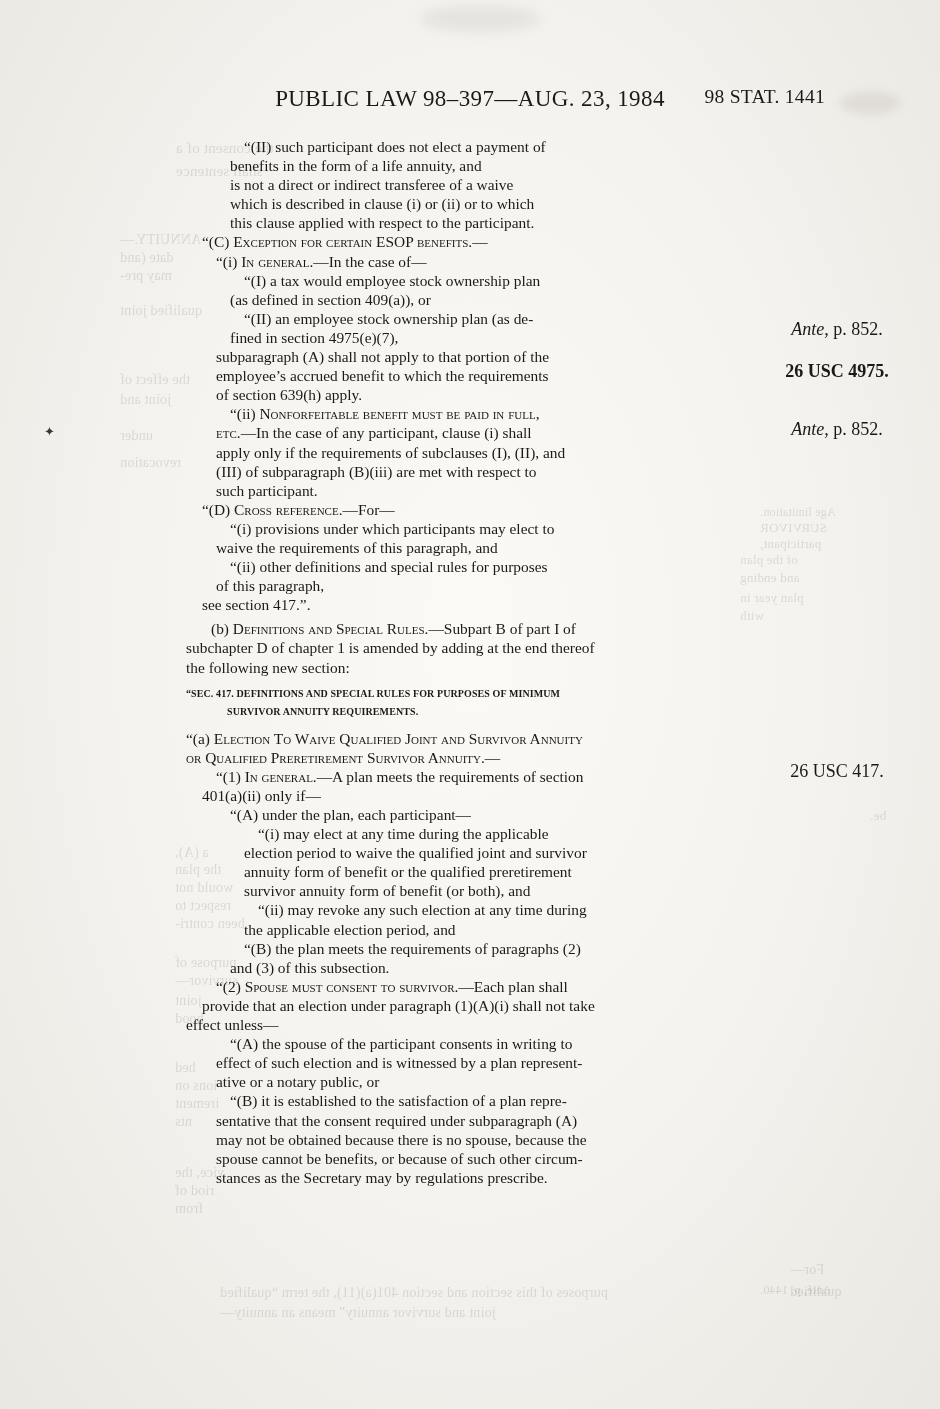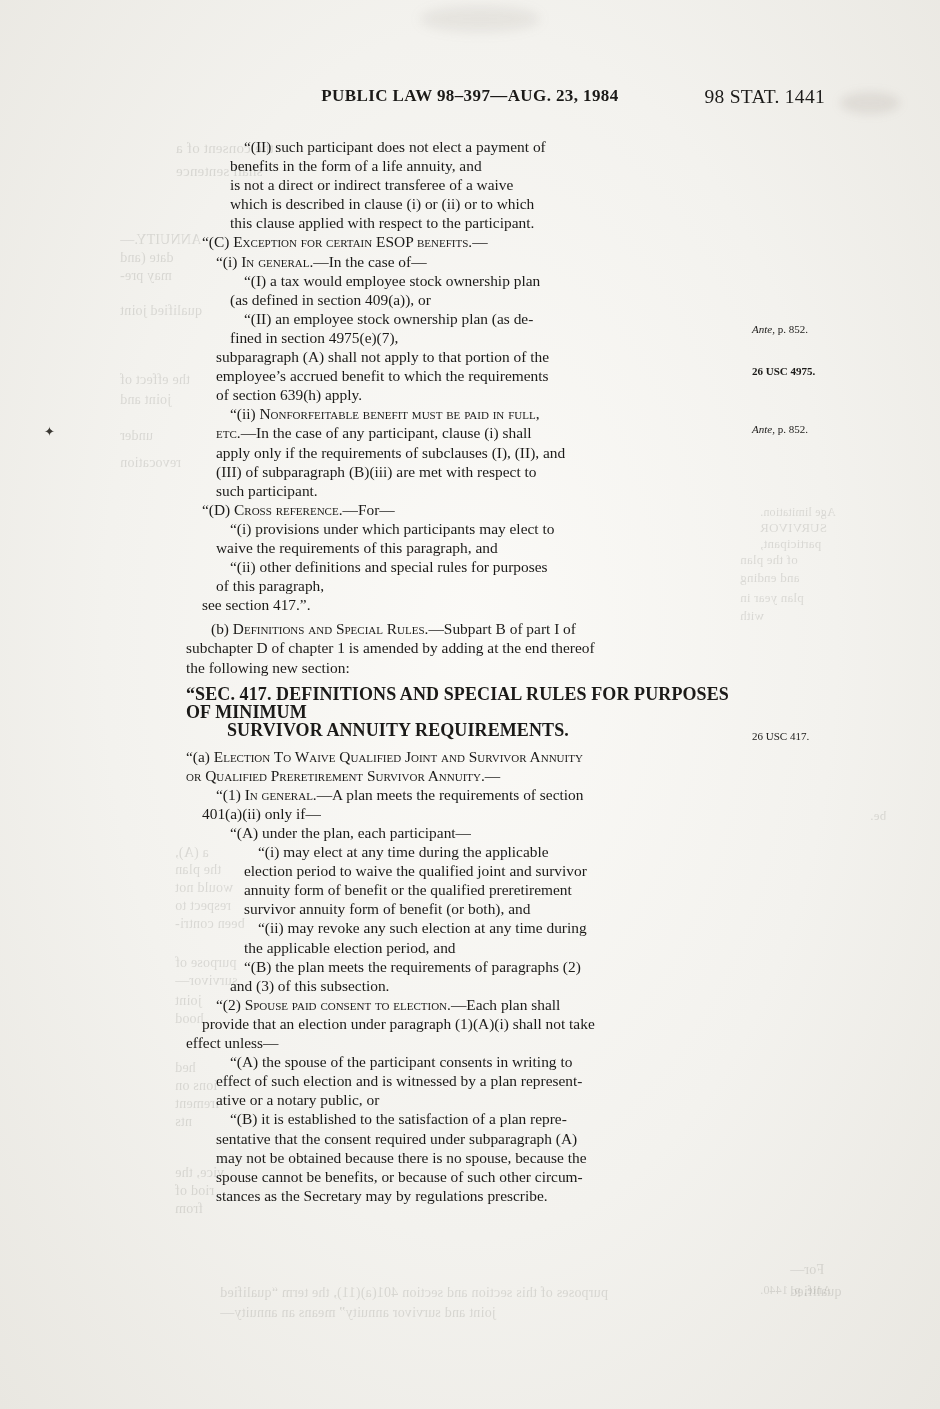--- a/index.html
+++ b/index.html
@@ -46,24 +46,23 @@
     left: 0;
     width: 940px;
     text-align: center;
   }
   .header-inner {
     display: inline-block;
     width: 710px;
     position: relative;
   }
   .header-title {
-    font-size: 17px;
+    font-size: 23px;
     letter-spacing: 0.4px;
     display: inline-block;
-    font-weight: bold;
   }
   .header-stat {
     position: absolute;
     right: 0;
     top: 0;
     font-size: 19.5px;
     letter-spacing: 0.3px;
   }
   .body-col {
     position: absolute;
@@ -82,34 +81,34 @@
   .p-ind-58 { padding-left: 58px; text-indent: 0; }
   .p-ind-44 { padding-left: 44px; text-indent: 0; }
   .p-ind-30 { padding-left: 30px; text-indent: 0; }
   .p-ind-16 { padding-left: 16px; text-indent: 0; }
   .flush { padding-left: 0; text-indent: 0; }
   .first-ind { text-indent: 25px; }
   .gap { height: 8px; }
   .gap-s { height: 5px; }
   .sec-head {
     font-weight: bold;
-    font-size: 18px;
+    font-size: 10px;
     line-height: 18px;
     letter-spacing: 0.1px;
     text-align: left;
   }
   .sec-head .l2 { padding-left: 41px; display: block; }
   .marg {
     position: absolute;
     left: 752px;
     width: 170px;
-    font-size: 11px;
+    font-size: 18px;
     font-family: "Liberation Serif", serif;
     line-height: 15px;
-    text-align: left;
+    text-align: center;
   }
   .marg i { font-style: italic; }
   .note-dot {
     position: absolute;
     left: 44px;
     top: 424px;
     font-size: 13px;
     color: #3a3833;
   }
   .smudge {
@@ -226,35 +225,35 @@
           <p class="p-ind-16">401(a)(ii) only if—</p>
           <p class="p-ind-44">“(A) under the plan, each participant—</p>
           <p class="p-ind-72">“(i) may elect at any time during the applicable</p>
           <p class="p-ind-58">election period to waive the qualified joint and survivor</p>
           <p class="p-ind-58">annuity form of benefit or the qualified preretirement</p>
           <p class="p-ind-58">survivor annuity form of benefit (or both), and</p>
           <p class="p-ind-72">“(ii) may revoke any such election at any time during</p>
           <p class="p-ind-58">the applicable election period, and</p>
           <p class="p-ind-58">“(B) the plan meets the requirements of paragraphs (2)</p>
           <p class="p-ind-44">and (3) of this subsection.</p>
-          <p class="p-ind-30">“(2) <span class="sc">Spouse paid consent to election.</span>—Each plan shall</p>
+          <p class="p-ind-30">“(2) <span class="sc">Spouse must consent to survivor.</span>—Each plan shall</p>
           <p class="p-ind-16">provide that an election under paragraph (1)(A)(i) shall not take</p>
           <p class="flush">effect unless—</p>
           <p class="p-ind-44">“(A) the spouse of the participant consents in writing to</p>
           <p class="p-ind-30">effect of such election and is witnessed by a plan represent-</p>
           <p class="p-ind-30">ative or a notary public, or</p>
           <p class="p-ind-44">“(B) it is established to the satisfaction of a plan repre-</p>
           <p class="p-ind-30">sentative that the consent required under subparagraph (A)</p>
           <p class="p-ind-30">may not be obtained because there is no spouse, because the</p>
           <p class="p-ind-30">spouse cannot be benefits, or because of such other circum-</p>
           <p class="p-ind-30">stances as the Secretary may by regulations prescribe.</p>
         </div>
     </div>
 
     <div id="margin-notes">
         <div class="marg" style="top: 322px;"><i>Ante,</i> p. 852.</div>
         <div class="marg" style="top: 364px; font-weight: bold;">26 USC 4975.</div>
         <div class="marg" style="top: 422px;"><i>Ante,</i> p. 852.</div>
-        <div class="marg" style="top: 729px;">26 USC 417.</div>
+        <div class="marg" style="top: 764px;">26 USC 417.</div>
       </div>
 
   </div>
 </div>
 
 </body></html>

